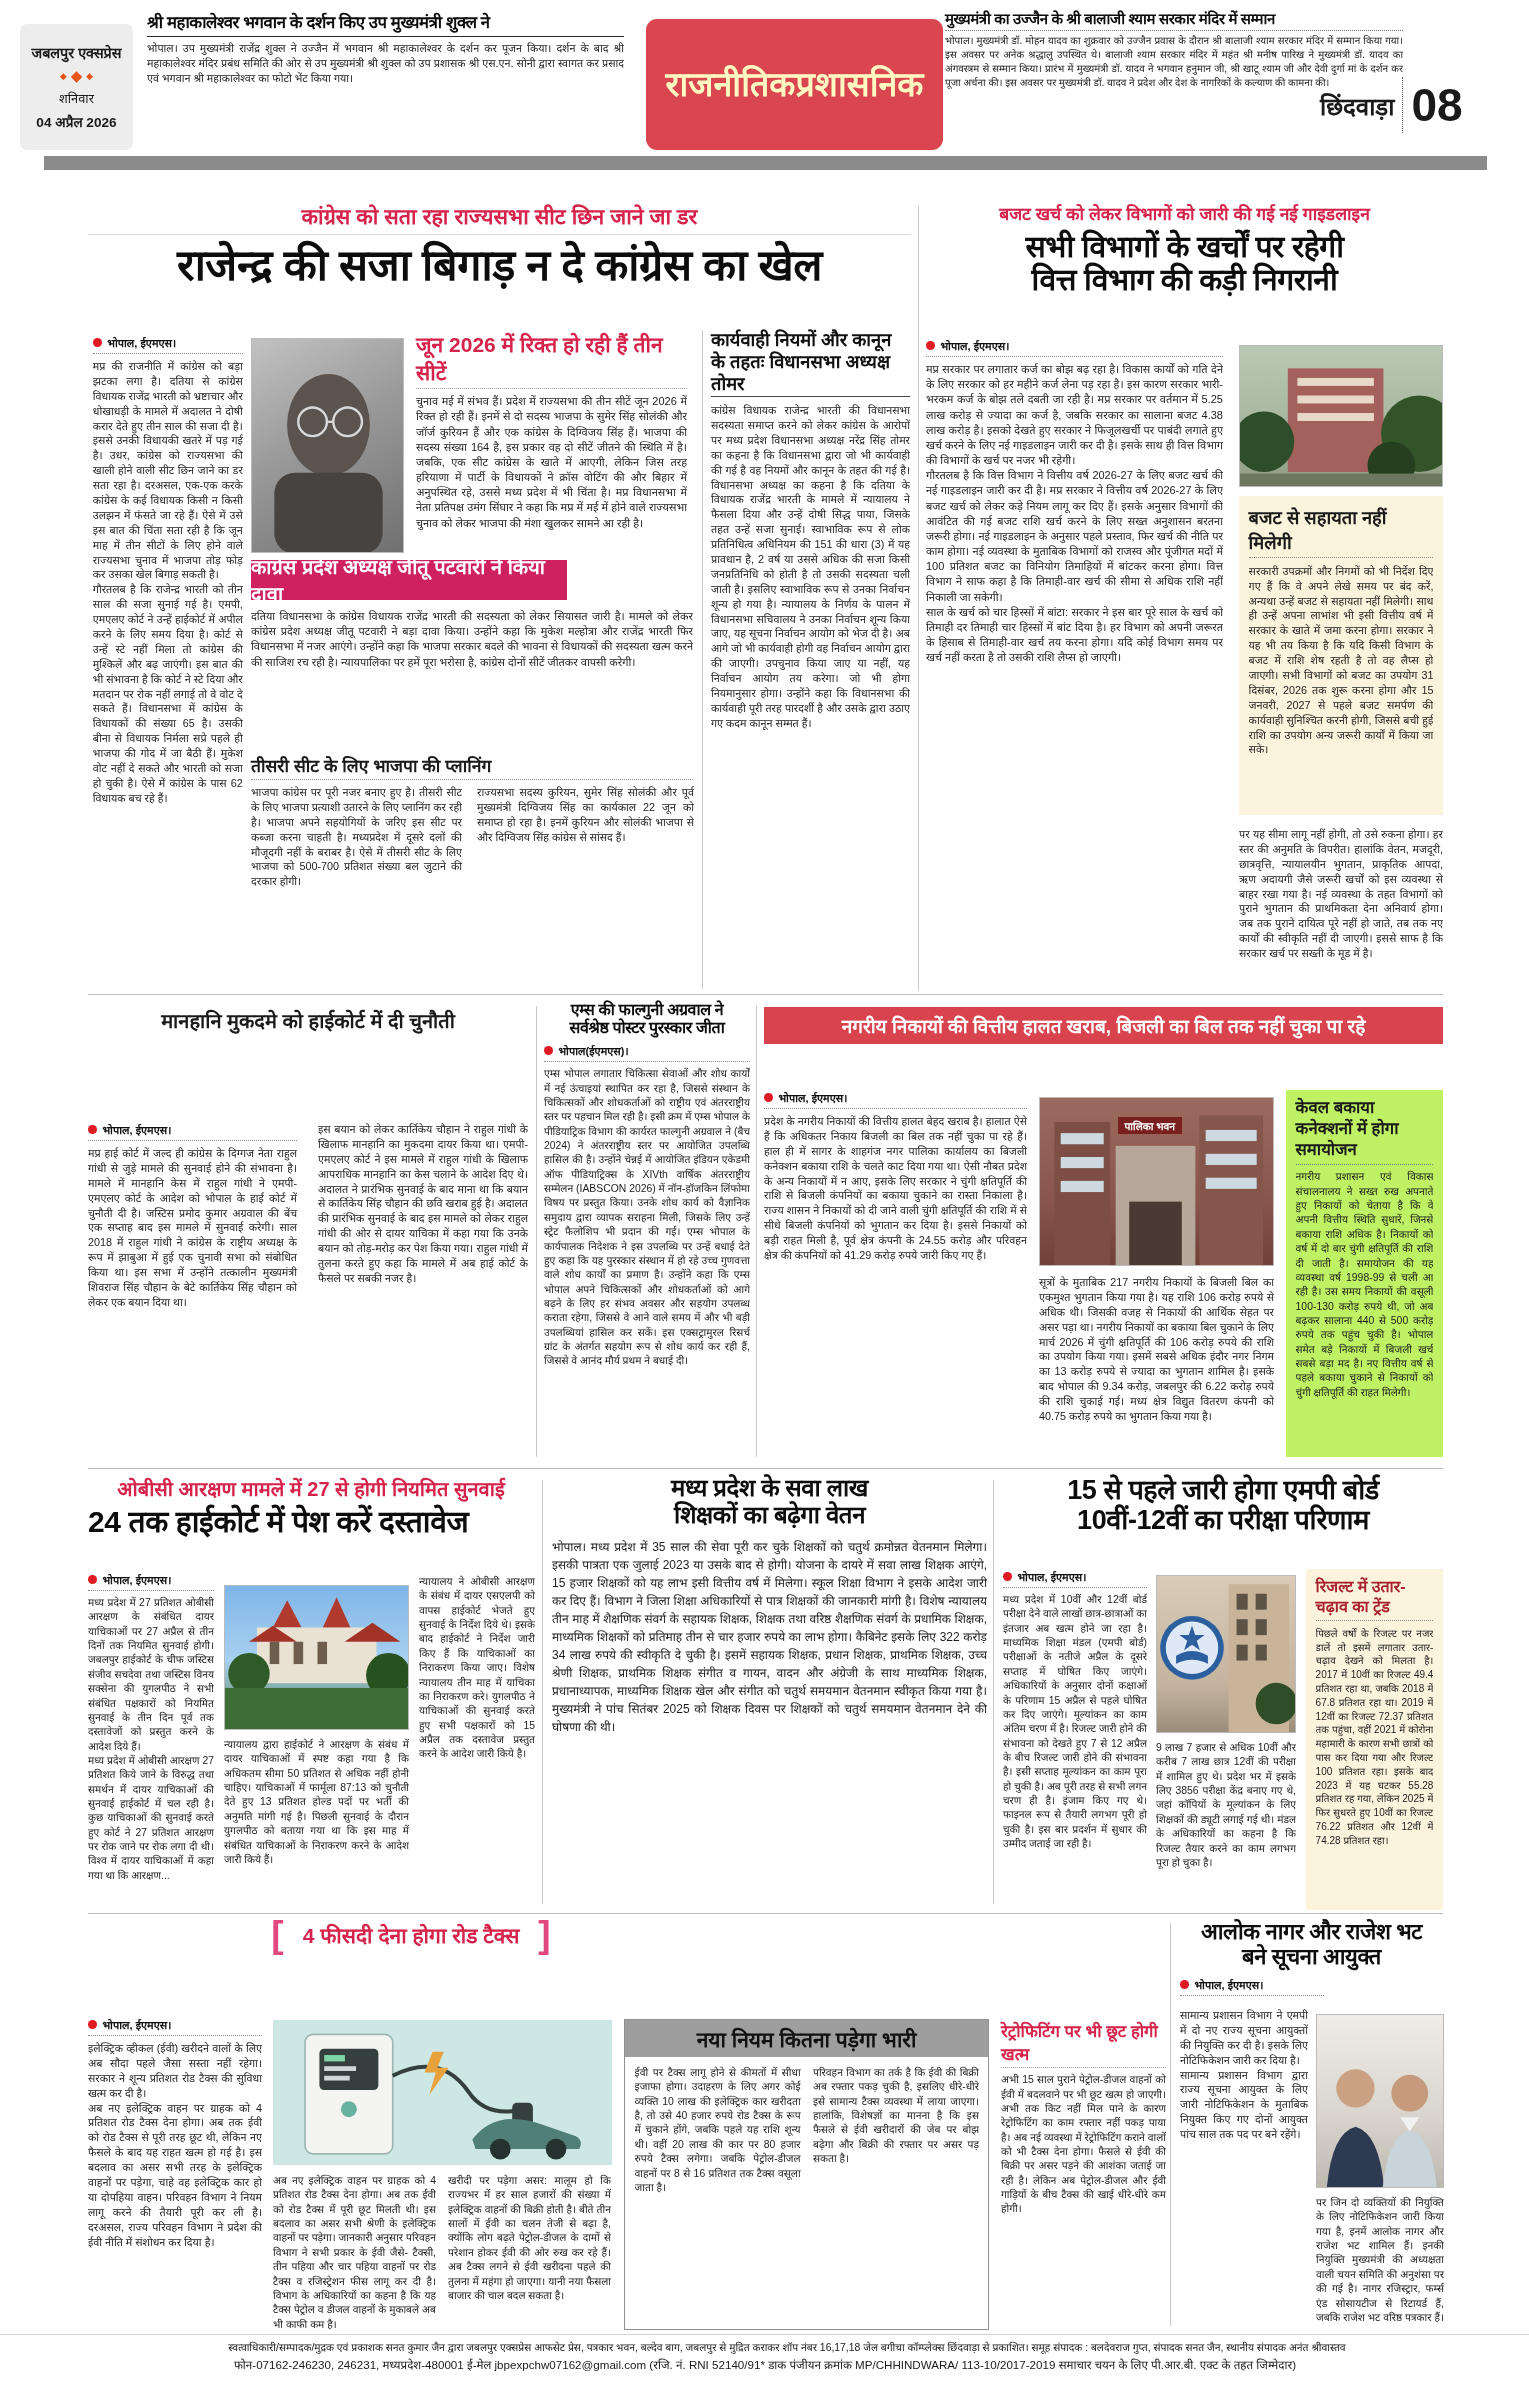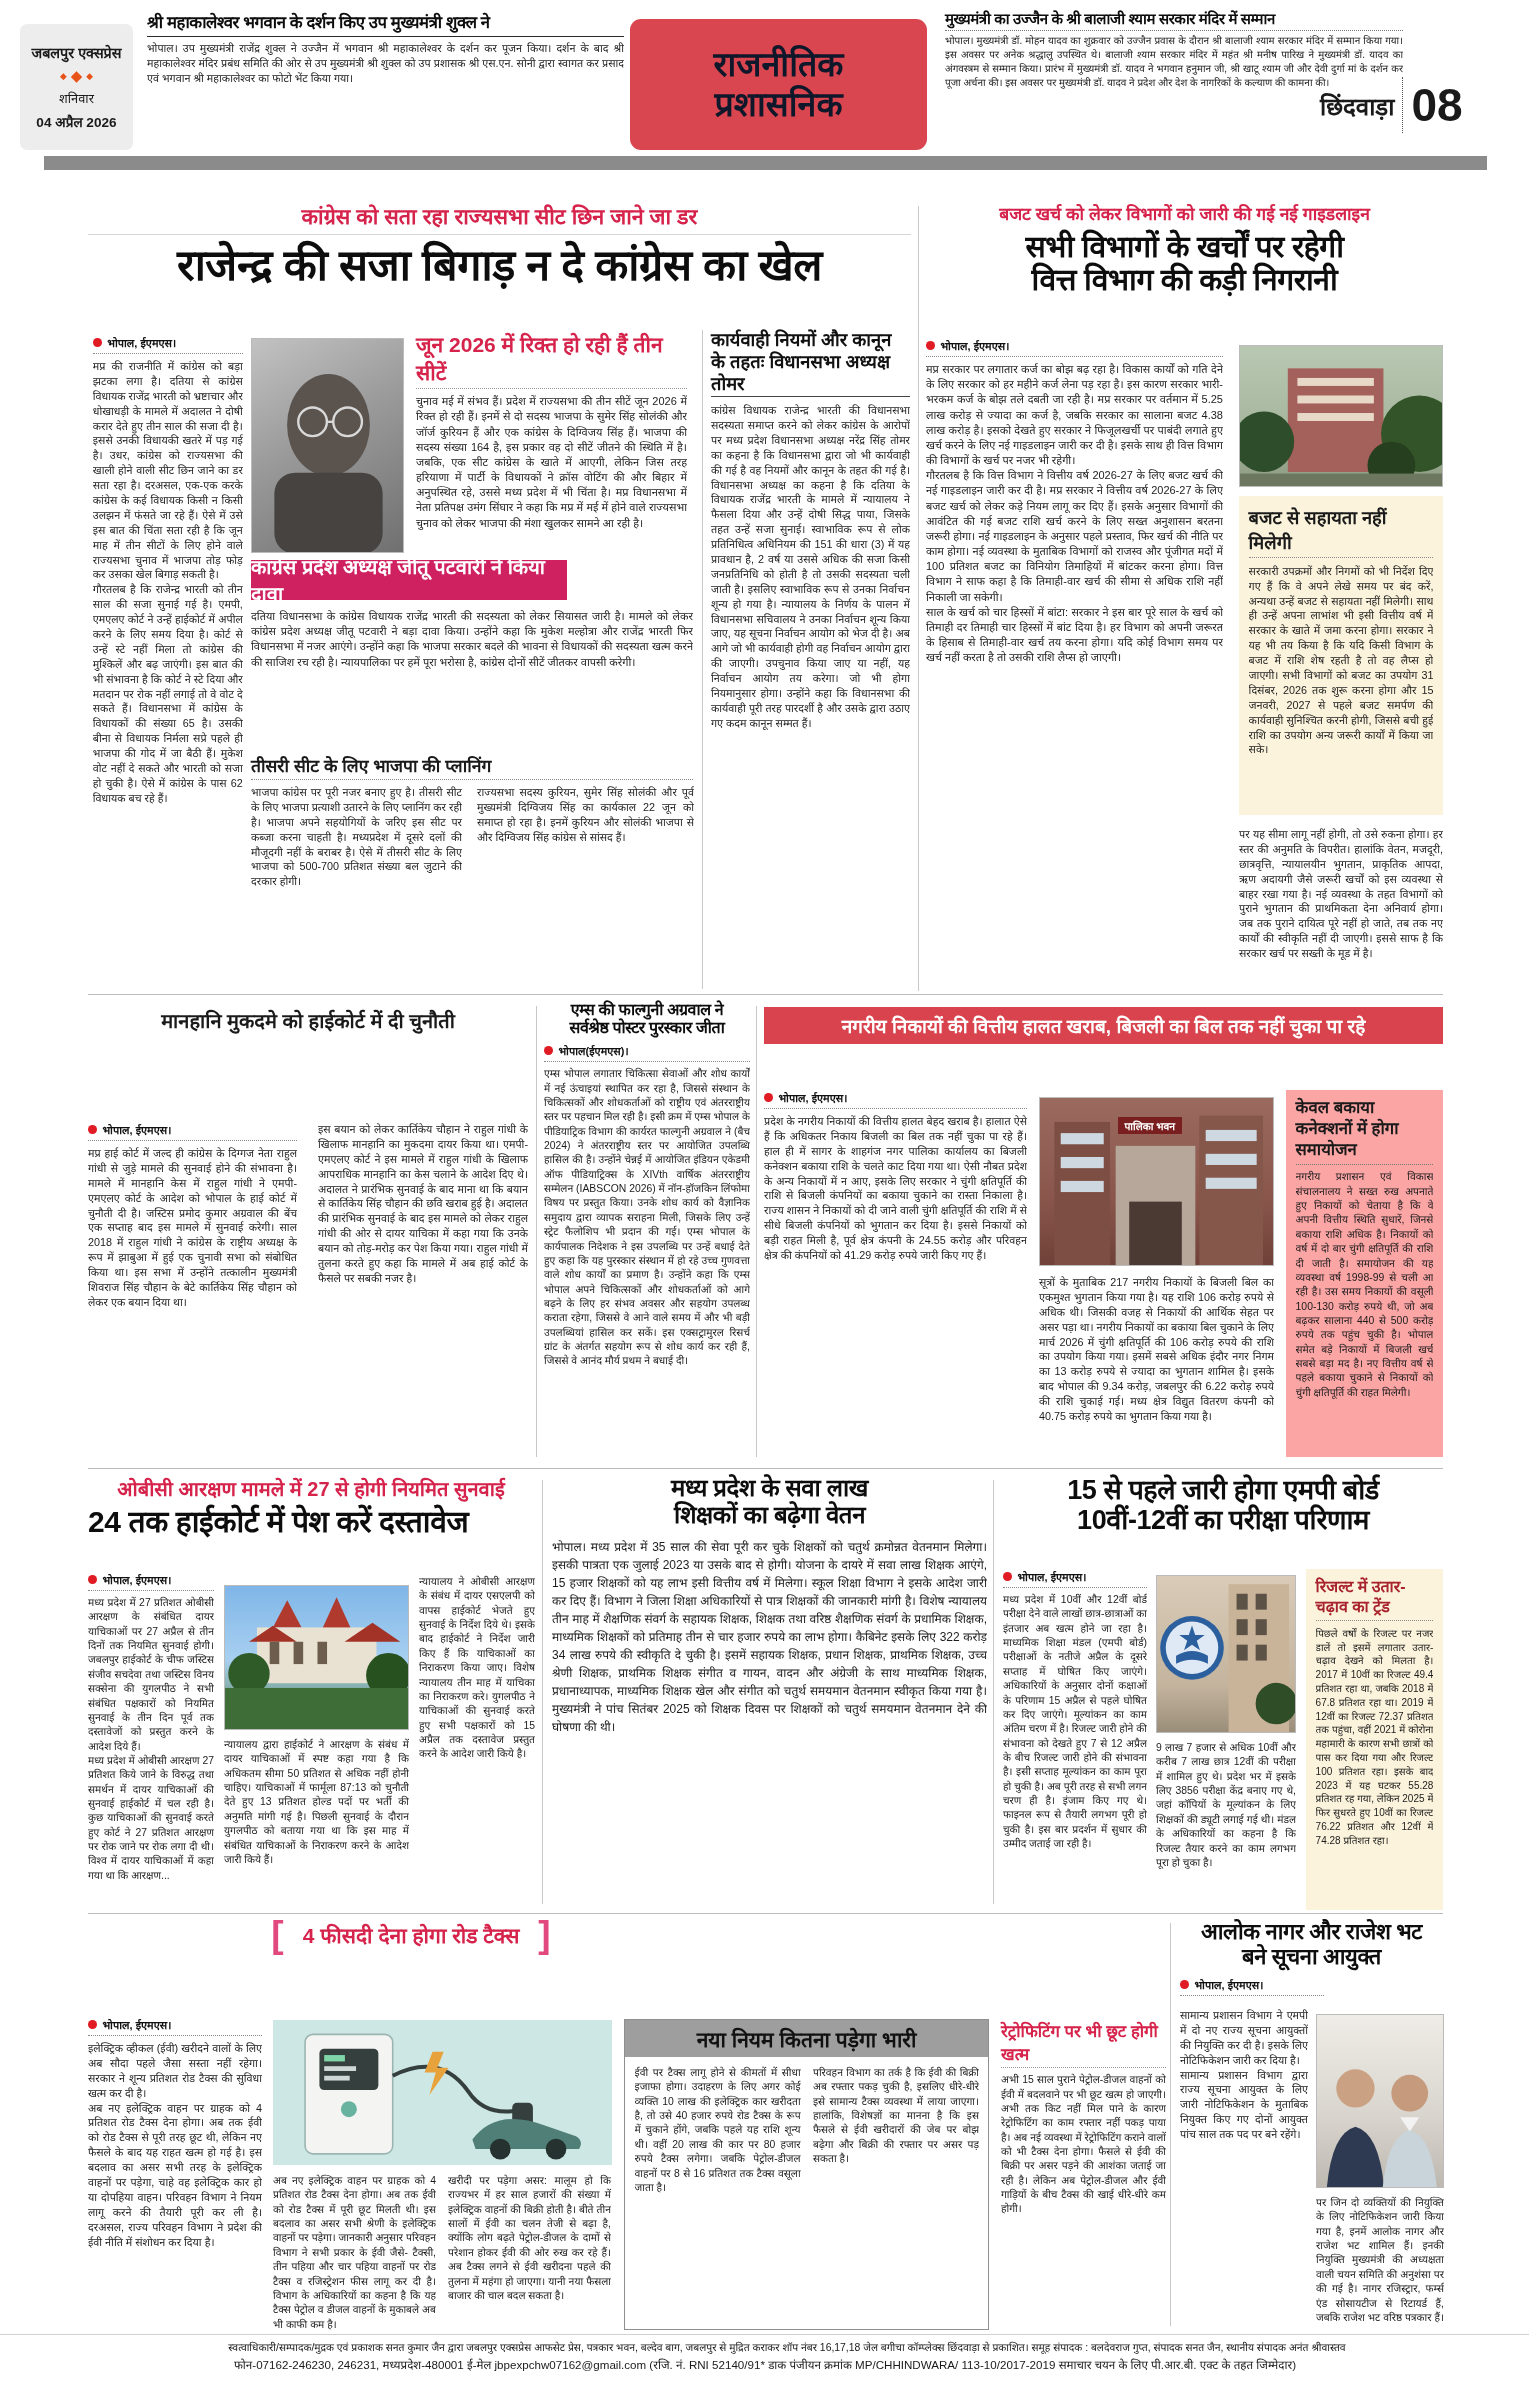--- a/index.html
+++ b/index.html
@@ -12,26 +12,26 @@
   .kicker{color:#d6234b;font-weight:bold;text-align:center;}
   .subhead-red{color:#d6234b;font-weight:bold;border-bottom:0.8px dotted #9a9a9a;padding-bottom:2.4px;}
   .subhead-dark{color:#111;font-weight:bold;border-bottom:0.8px solid #444;padding-bottom:1.6px;}
   .byline{display:flex;align-items:center;gap:5.6px;font-weight:bold;font-size:11px;color:#111;
     border-bottom:0.8px dotted #888;padding-bottom:3.2px;margin-bottom:4.8px;}
   .byline-dot{width:8.8px;height:8.8px;border-radius:50%;background:#e01b24;flex:0 0 auto;}
   .vrule{width:0.8px;background:#c8c8c8;}
   .hrule{height:0.8px;background:#bcbcbc;}
   .photo{overflow:hidden;border:0.8px solid #bbb;box-sizing:border-box;}
   .graybar{background:#8b8b8b;}
-  .badge{background:#d9464f;border-radius:11px;color:#0f172a;display:flex;flex-direction:column;
-    align-items:center;justify-content:center;font-weight:bold;line-height:1.15;}
+  .badge{background:#d9464f;border-radius:11px;color:#fef9c3;display:flex;flex-direction:row;
+    align-items:center;justify-content:center;font-weight:bold;line-height:1.15;margin-left:16px;}
   .caption-red{background:#cf2160;color:#fff;font-weight:bold;display:flex;align-items:center;justify-content:center;}
   .banner-red{background:#d8434d;color:#fff;font-weight:bold;display:flex;align-items:center;justify-content:center;}
   .cream-box{background:#fbf3dc;box-sizing:border-box;padding:8px 9.6px;overflow:hidden;}
-  .gray-box{background:#fca5a5;box-sizing:border-box;padding:8px 9.6px;overflow:hidden;}
+  .gray-box{background:#bef264;box-sizing:border-box;padding:8px 9.6px;overflow:hidden;}
   .masthead{background:#ededed;border-radius:7.2px;display:flex;flex-direction:column;align-items:center;
     justify-content:center;gap:4.8px;}
   .diamonds{display:flex;align-items:center;gap:4px;color:#e8531a;}
   .footer{font-size:10.4px;color:#1a1a1a;text-align:center;line-height:1.6;}
   .sign{background:#7a1f1f;color:#fff;font-size:10.4px;font-weight:bold;padding:1.6px 6.4px;display:inline-block;}
 </style>
 </head>
 <body>
 
 <div class="abs masthead" style="left:20px;top:24px;width:113px;height:126px;">

